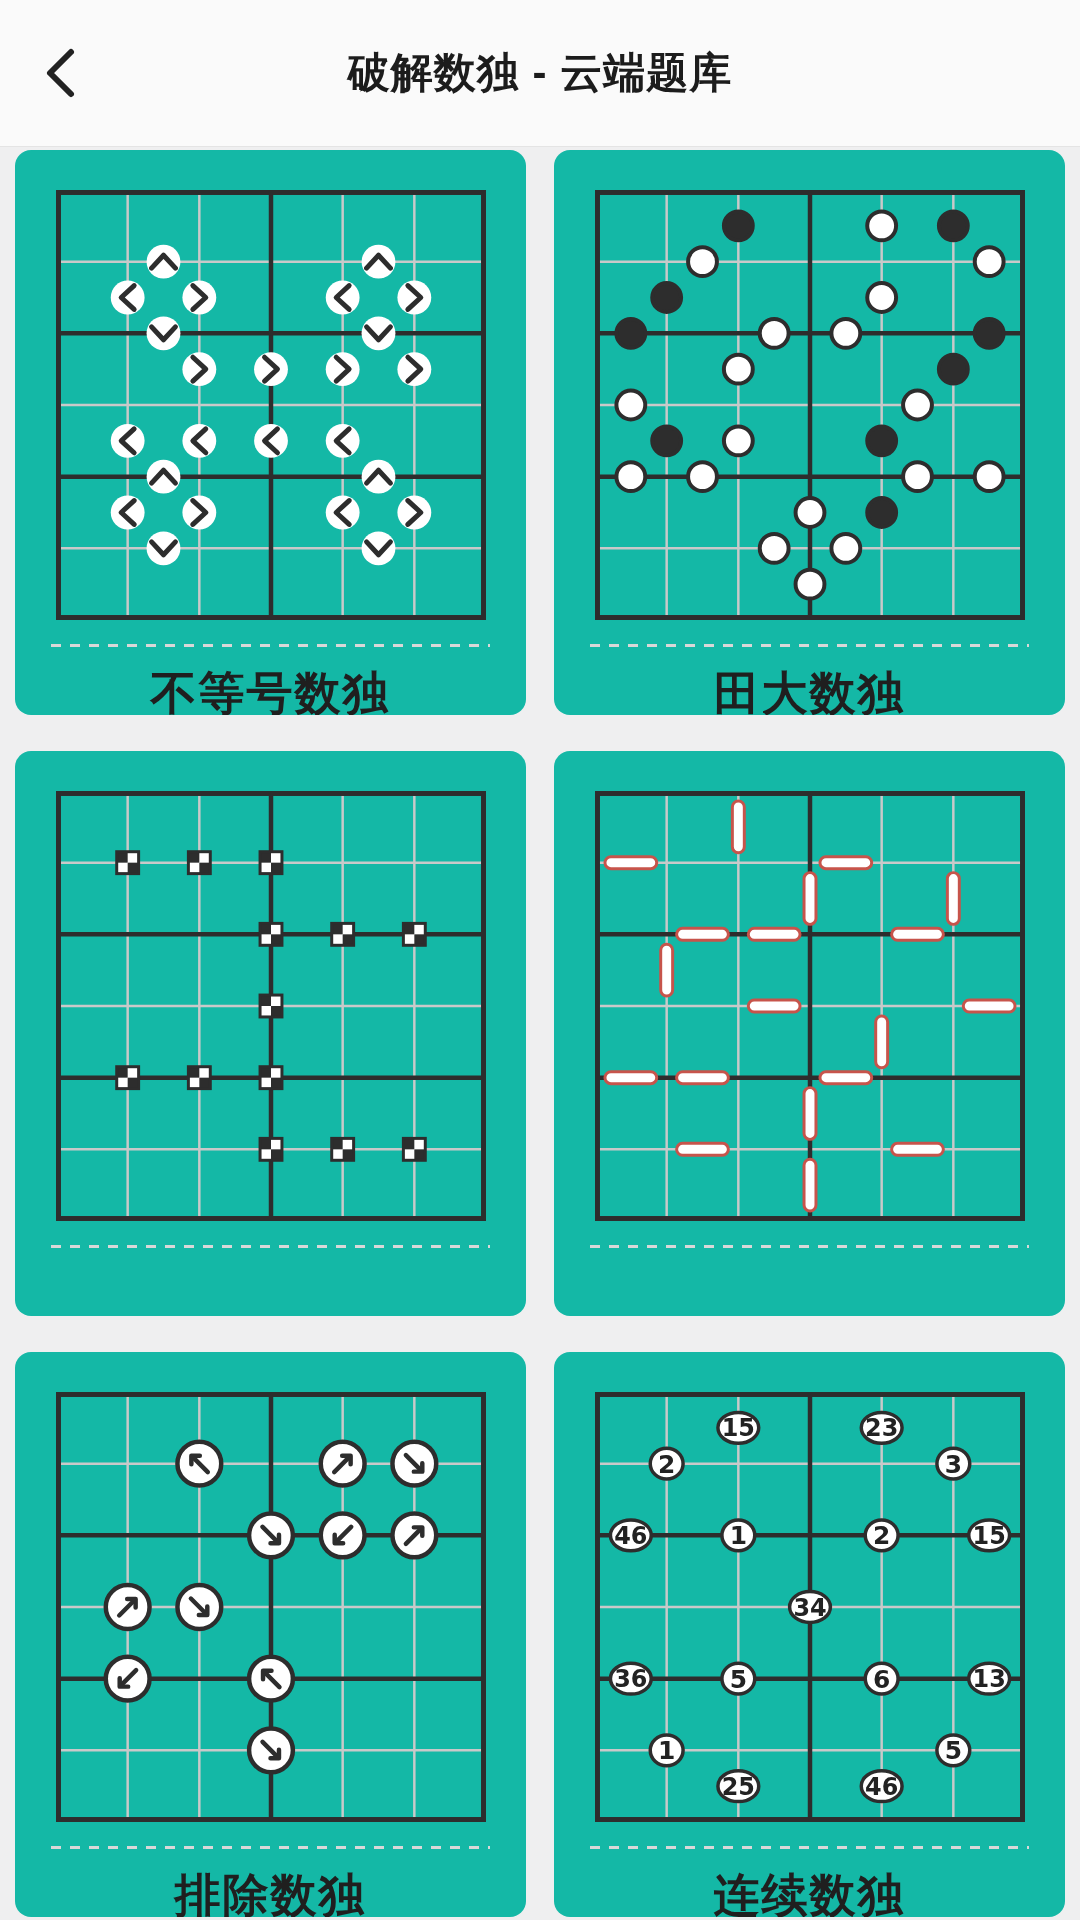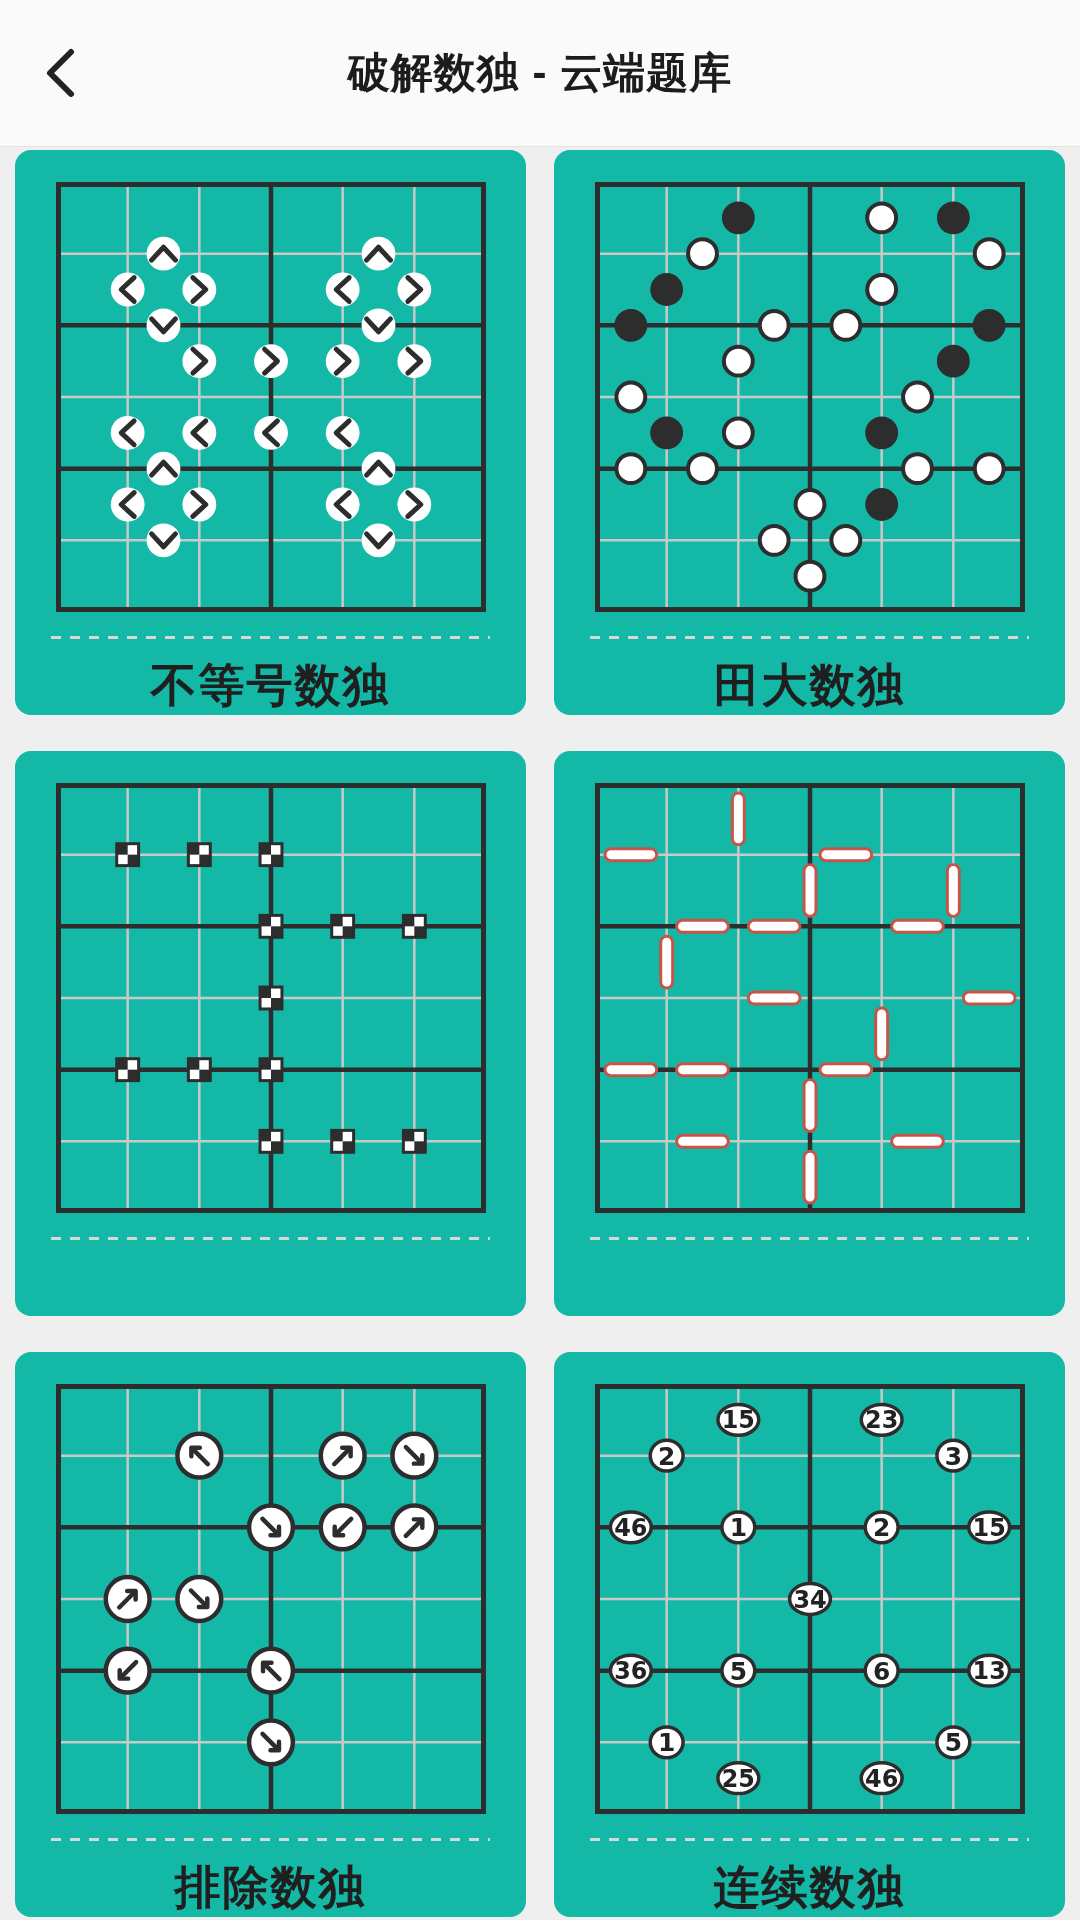--- a/index.html
+++ b/index.html
@@ -21,21 +21,21 @@
     font-size:42px;font-weight:600;color:#1c1c1c;letter-spacing:1px;
   }
   .card-grid{
     display:grid;grid-template-columns:511px 511px;grid-template-rows:565px 565px 565px;
     column-gap:28px;row-gap:36px;padding:3px 15px 0;
   }
   .card{
     background:#14b8a6;border-radius:16px;box-sizing:border-box;
     padding-top:24px;overflow:hidden;cursor:pointer;
   }
-  .board{width:430px;height:430px;margin:8px auto;}
+  .board{width:430px;height:430px;margin:16px auto;}
   .board svg{display:block;width:100%;height:100%;}
   .sep{
     height:3px;margin:24px 36px 0;
     background:repeating-linear-gradient(to right,#d8d8d8 0 10px,transparent 10px 19px);
   }
   .card-label{
     margin:16px 0 0;text-align:center;font-size:46px;font-weight:700;color:#1f1f1f;
     letter-spacing:2px;
   }
 </style>

